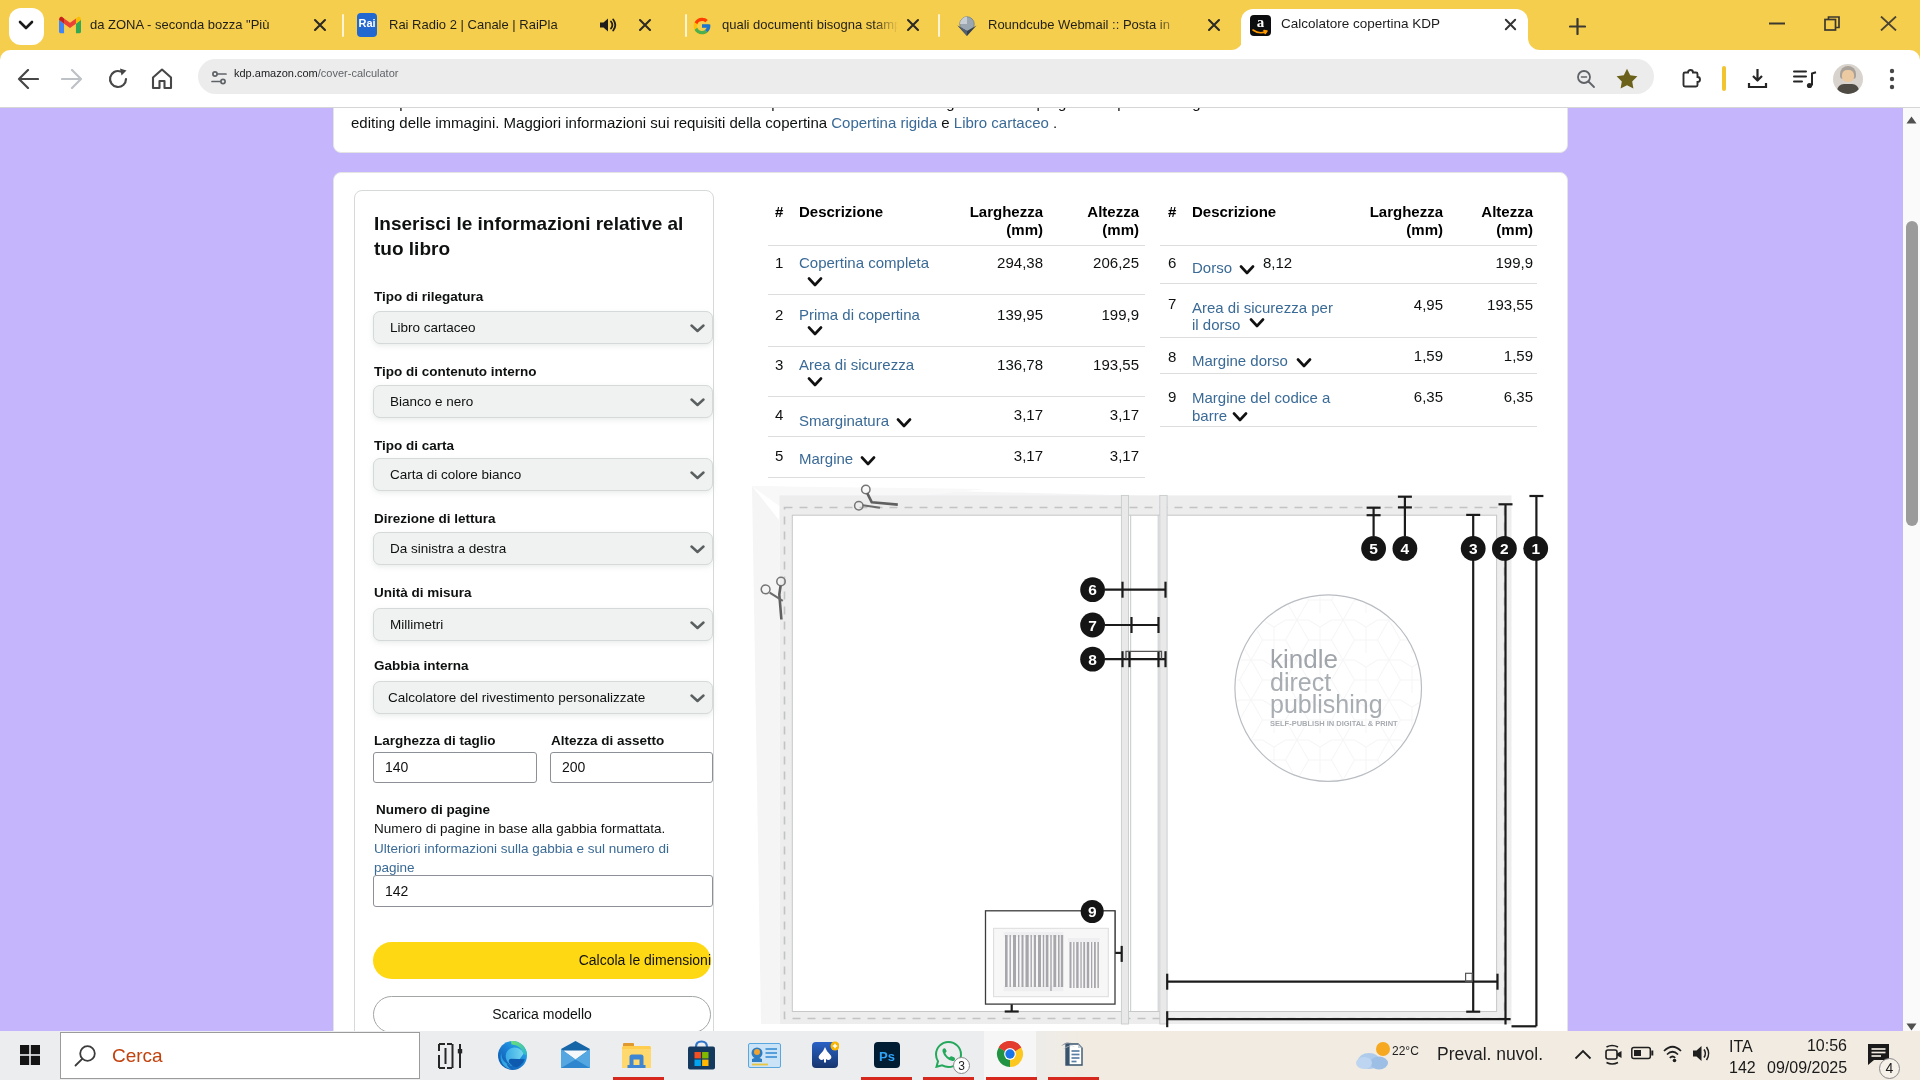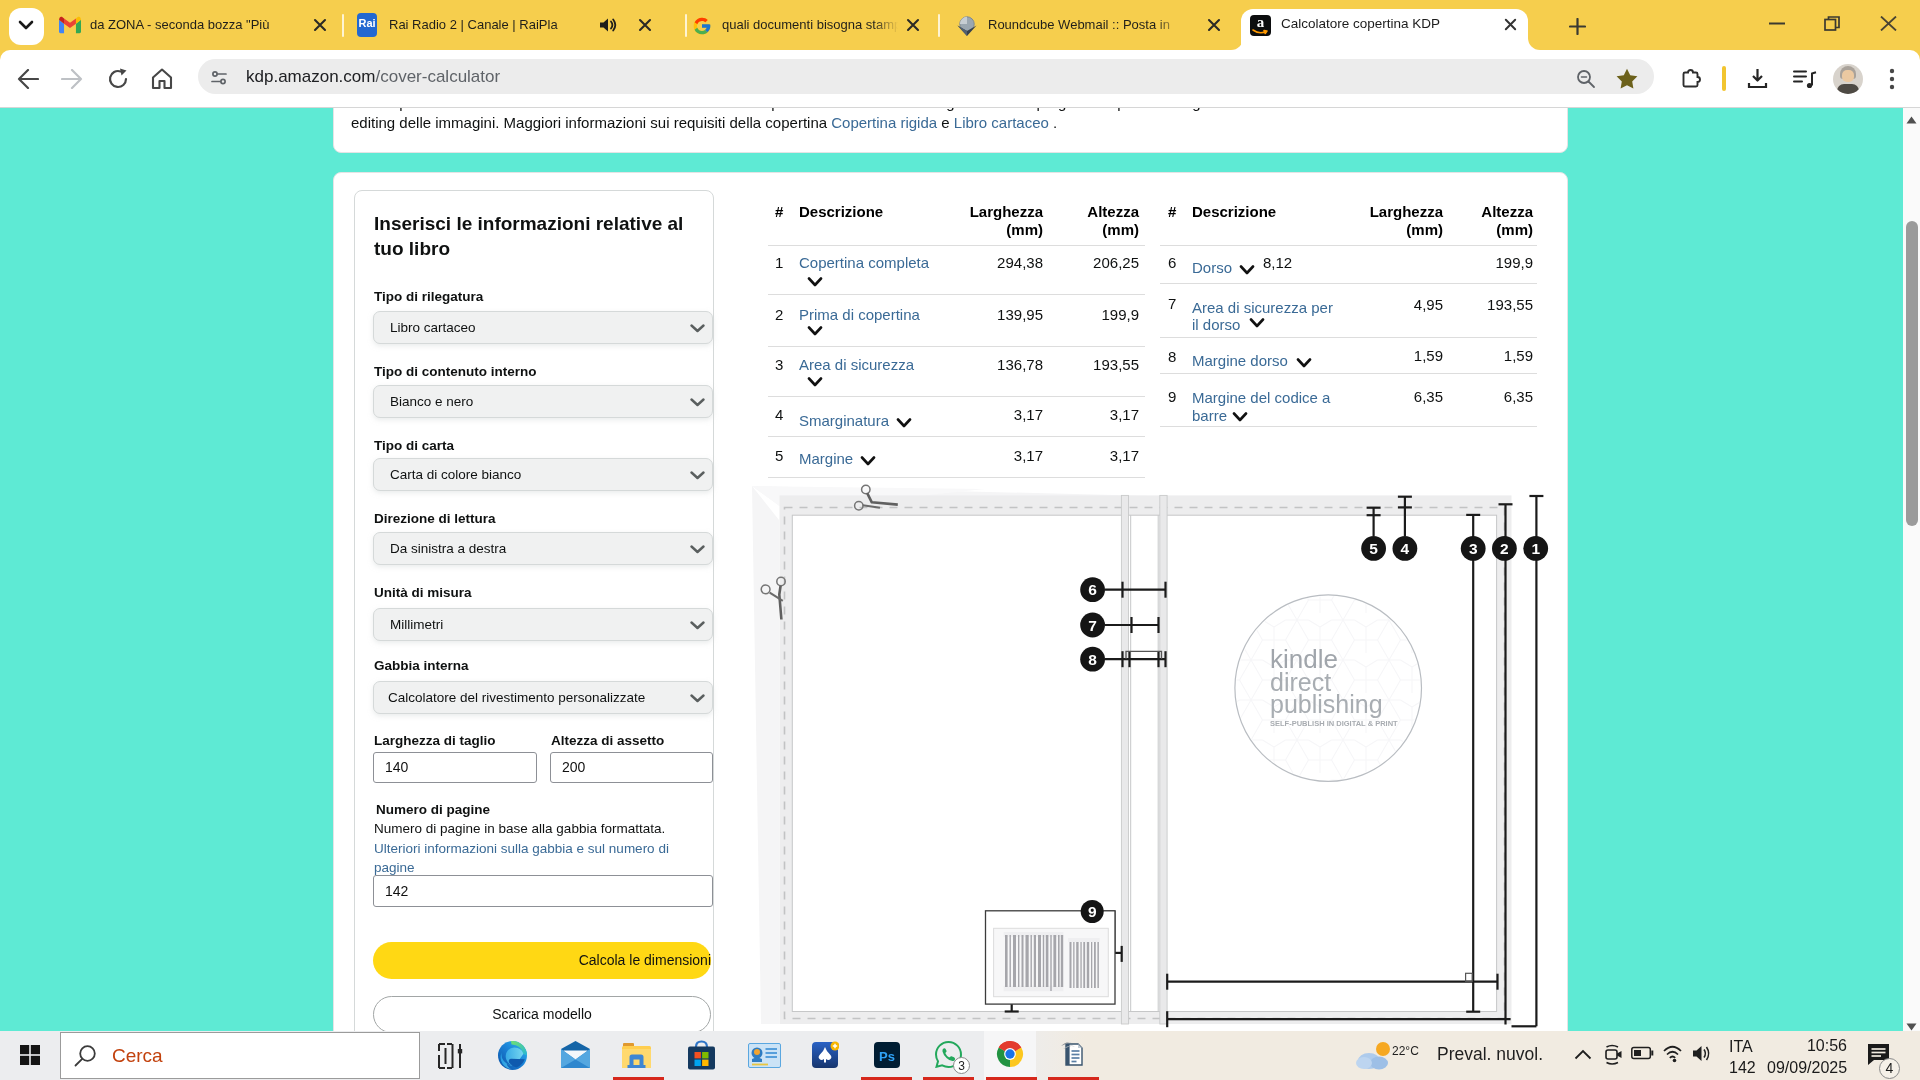--- a/index.html
+++ b/index.html
@@ -120,21 +120,21 @@
   <svg class="a" style="left:151px;top:18px" width="22" height="22" viewBox="0 0 22 22">
         <path d="M2 9.5 L11 1.5 L20 9.5 L20 20 L13.5 20 L13.5 13 L8.5 13 L8.5 20 L2 20 Z" fill="none" stroke="#474747" stroke-width="2.1" stroke-linejoin="round"></path>
       </svg>
   <div class="a" style="left:198px;top:9px;width:1456px;height:35px;background:#ECECEC;border-radius:18px"></div>
   <svg class="a" style="left:209px;top:18px" width="20" height="20" viewBox="0 0 20 20">
         <circle cx="6" cy="6" r="2.1" fill="none" stroke="#5f6368" stroke-width="1.7"></circle>
         <path d="M8.5 6 L17 6" stroke="#5f6368" stroke-width="1.7" stroke-linecap="round"></path>
         <circle cx="14" cy="13.5" r="2.1" fill="none" stroke="#5f6368" stroke-width="1.7"></circle>
         <path d="M3 13.5 L11.5 13.5" stroke="#5f6368" stroke-width="1.7" stroke-linecap="round"></path>
       </svg>
-  <div class="a" style="left:246px;top:17px;font-size:17px;color:#202124">kdp.amazon.com<span style="color:#5f6368">/cover-calculator</span></div>
+  <div class="a" style="left:234px;top:17px;font-size:11px;color:#202124">kdp.amazon.com<span style="color:#5f6368">/cover-calculator</span></div>
   <svg class="a" style="left:1576px;top:19px" width="20" height="20" viewBox="0 0 20 20">
         <circle cx="8" cy="8" r="6" fill="none" stroke="#5f6368" stroke-width="1.8"></circle>
         <path d="M12.5 12.5 L18 18" stroke="#5f6368" stroke-width="1.8" stroke-linecap="round"></path>
         <path d="M5.5 8 L10.5 8" stroke="#5f6368" stroke-width="1.6" stroke-linecap="round"></path>
       </svg>
   <svg class="a" style="left:1616px;top:18px" width="22" height="21" viewBox="0 0 22 21">
         <path d="M11 0.8 L14.2 7.3 L21.4 8.35 L16.2 13.4 L17.4 20.55 L11 17.2 L4.6 20.55 L5.8 13.4 L0.6 8.35 L7.8 7.3 Z" fill="#6C611B"></path>
       </svg>
   <svg class="a" style="left:1680px;top:19px" width="21" height="21" viewBox="0 0 21 21">
         <path d="M8 3.5 Q8 1 10.5 1 Q13 1 13 3.5 L16 3.5 Q17.5 3.5 17.5 5 L17.5 8 Q20 8 20 10.5 Q20 13 17.5 13 L17.5 16 Q17.5 17.5 16 17.5 L5 17.5 Q3.5 17.5 3.5 16 L3.5 5 Q3.5 3.5 5 3.5 Z" fill="none" stroke="#2e2e2e" stroke-width="1.9"></path>
@@ -154,21 +154,21 @@
     <div class="a" style="left:9px;top:6px;width:12px;height:12px;background:#EBC9A1;border-radius:5px"></div>
     <div class="a" style="left:4px;top:20px;width:22px;height:12px;background:#4E4A44;border-radius:7px 7px 0 0"></div>
   </div>
   <svg class="a" style="left:1889px;top:18px" width="6" height="22" viewBox="0 0 6 22">
         <circle cx="3" cy="3" r="2.2" fill="#474747"></circle>
         <circle cx="3" cy="11" r="2.2" fill="#474747"></circle>
         <circle cx="3" cy="19" r="2.2" fill="#474747"></circle>
       </svg>
 </div>
 
-<div class="a" id="page" style="left:0;top:108px;width:1920px;height:923px;background:#5eead4;overflow:hidden">
+<div class="a" id="page" style="left:0;top:108px;width:1920px;height:923px;background:#c4b5fd;overflow:hidden">
 
   <div class="a" style="left:333px;top:-60px;width:1235px;height:105px;background:#fff;border:1px solid #E4E4E5;border-radius:8px"></div>
   <div class="a" style="left:351px;top:-14px;width:1200px;font-size:15px;color:#0F1111">Potrai quindi scaricare un modello con le misure esatte della copertina da utilizzare come guida nel tuo programma preferito di grafica o di</div>
   <div class="a" style="left:351px;top:6px;width:1200px;font-size:15px;color:#0F1111">editing delle immagini. Maggiori informazioni sui requisiti della copertina <span class="lnk">Copertina rigida</span> e <span class="lnk">Libro cartaceo</span> .</div>
 
   <div class="a" style="left:333px;top:64px;width:1235px;height:980px;background:#fff;border:1px solid #E4E4E5;border-radius:8px"></div>
 
   <div class="a" style="left:354px;top:82px;width:360px;height:962px;background:#fff;border:1px solid #D5D9D9;border-radius:8px"></div>
   <div class="a" style="left:374px;top:103px;width:330px;font-size:19px;font-weight:bold;color:#0F1111;line-height:25px">Inserisci le informazioni relative al<br>tuo libro</div>
 

